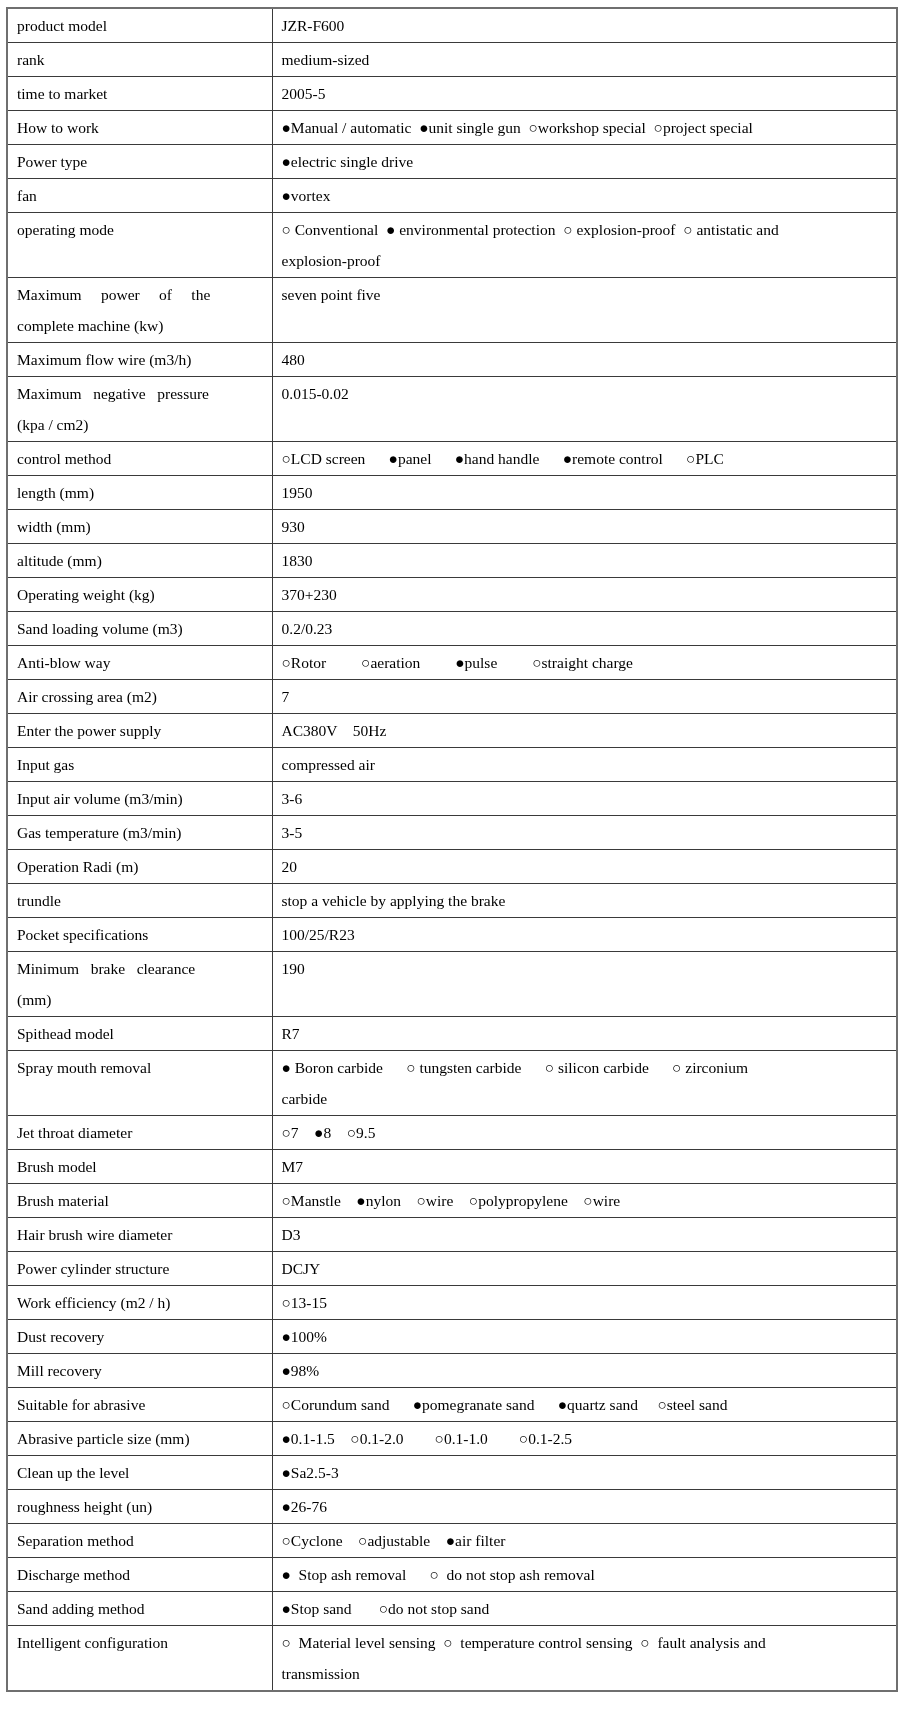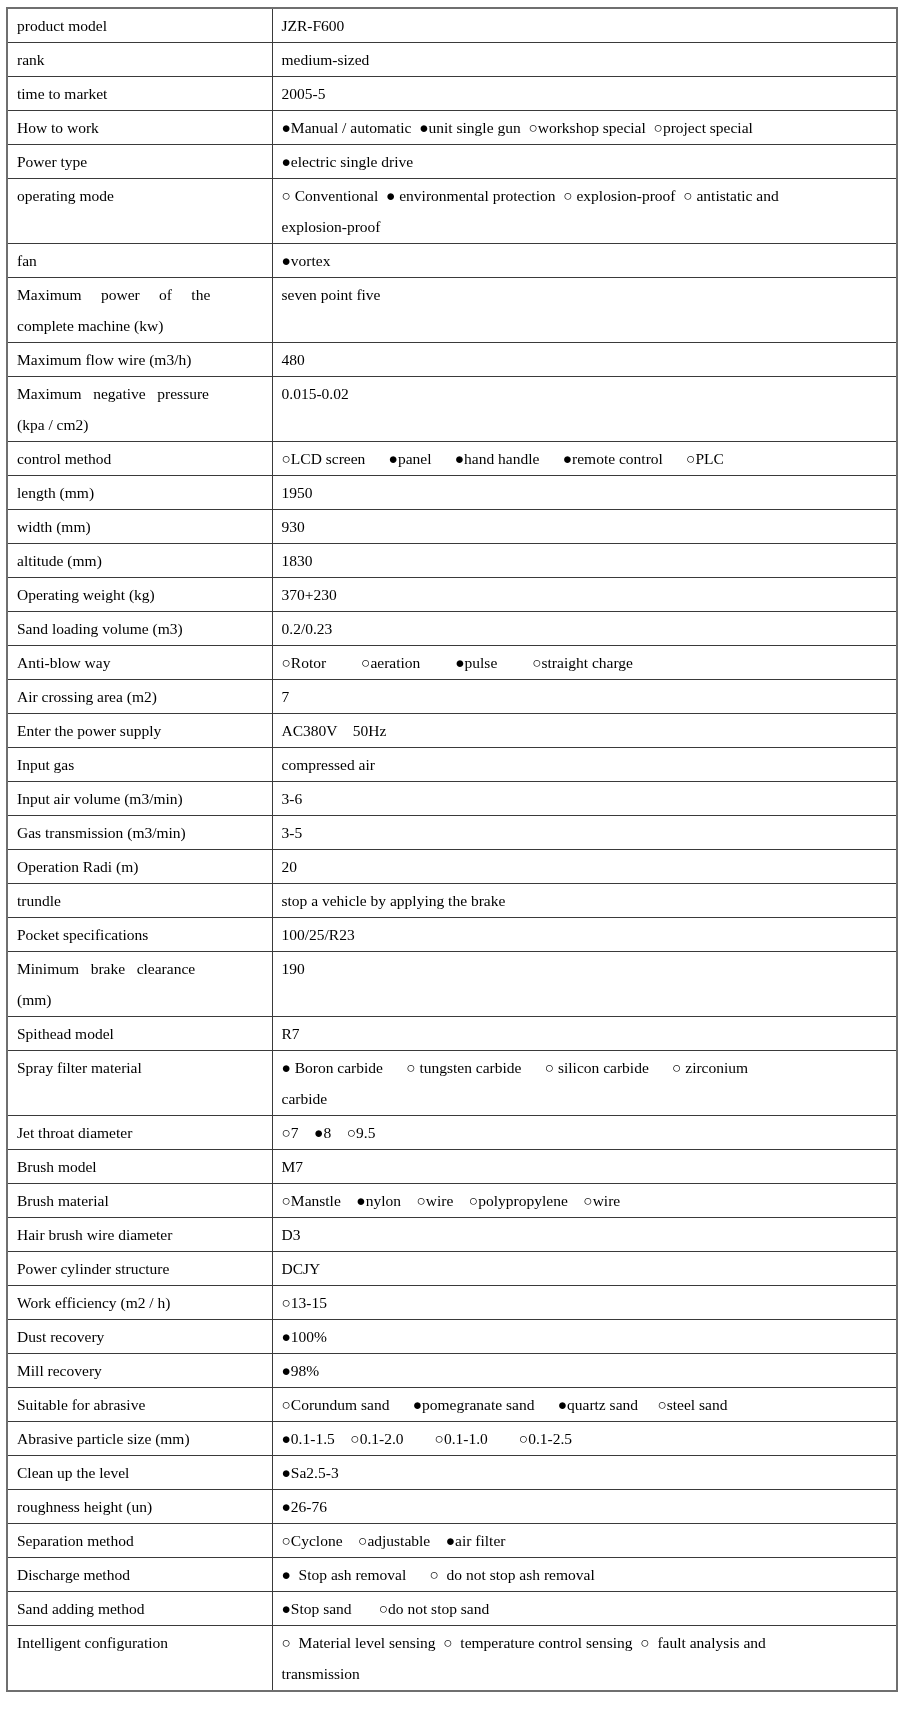--- a/index.html
+++ b/index.html
@@ -59,29 +59,29 @@
         </tr>
         <tr>
           <td class="cell label-cell">How to work</td>
           <td class="cell value-cell">●Manual / automatic  ●unit single gun  ○workshop special  ○project special</td>
         </tr>
         <tr>
           <td class="cell label-cell">Power type</td>
           <td class="cell value-cell">●electric single drive</td>
         </tr>
         <tr>
+          <td class="cell label-cell">fan</td>
+          <td class="cell value-cell">●vortex</td>
+        </tr>
+        <tr>
           <td class="cell label-cell">operating mode</td>
           <td class="cell value-cell">○ Conventional  ● environmental protection  ○ explosion-proof  ○ antistatic and
 explosion-proof</td>
         </tr>
         <tr>
-          <td class="cell label-cell">fan</td>
-          <td class="cell value-cell">●vortex</td>
-        </tr>
-        <tr>
           <td class="cell label-cell">Maximum     power     of     the
 complete machine (kw)</td>
           <td class="cell value-cell">seven point five</td>
         </tr>
         <tr>
           <td class="cell label-cell">Maximum flow wire (m3/h)</td>
           <td class="cell value-cell">480</td>
         </tr>
         <tr>
           <td class="cell label-cell">Maximum   negative   pressure
@@ -126,21 +126,21 @@
         </tr>
         <tr>
           <td class="cell label-cell">Input gas</td>
           <td class="cell value-cell">compressed air</td>
         </tr>
         <tr>
           <td class="cell label-cell">Input air volume (m3/min)</td>
           <td class="cell value-cell">3-6</td>
         </tr>
         <tr>
-          <td class="cell label-cell">Gas transmission (m3/min)</td>
+          <td class="cell label-cell">Gas temperature (m3/min)</td>
           <td class="cell value-cell">3-5</td>
         </tr>
         <tr>
           <td class="cell label-cell">Operation Radi (m)</td>
           <td class="cell value-cell">20</td>
         </tr>
         <tr>
           <td class="cell label-cell">trundle</td>
           <td class="cell value-cell">stop a vehicle by applying the brake</td>
         </tr>
@@ -151,21 +151,21 @@
         <tr>
           <td class="cell label-cell">Minimum   brake   clearance
 (mm)</td>
           <td class="cell value-cell">190</td>
         </tr>
         <tr>
           <td class="cell label-cell">Spithead model</td>
           <td class="cell value-cell">R7</td>
         </tr>
         <tr>
-          <td class="cell label-cell">Spray filter material</td>
+          <td class="cell label-cell">Spray mouth removal</td>
           <td class="cell value-cell">● Boron carbide      ○ tungsten carbide      ○ silicon carbide      ○ zirconium
 carbide</td>
         </tr>
         <tr>
           <td class="cell label-cell">Jet throat diameter</td>
           <td class="cell value-cell">○7    ●8    ○9.5</td>
         </tr>
         <tr>
           <td class="cell label-cell">Brush model</td>
           <td class="cell value-cell">M7</td>

